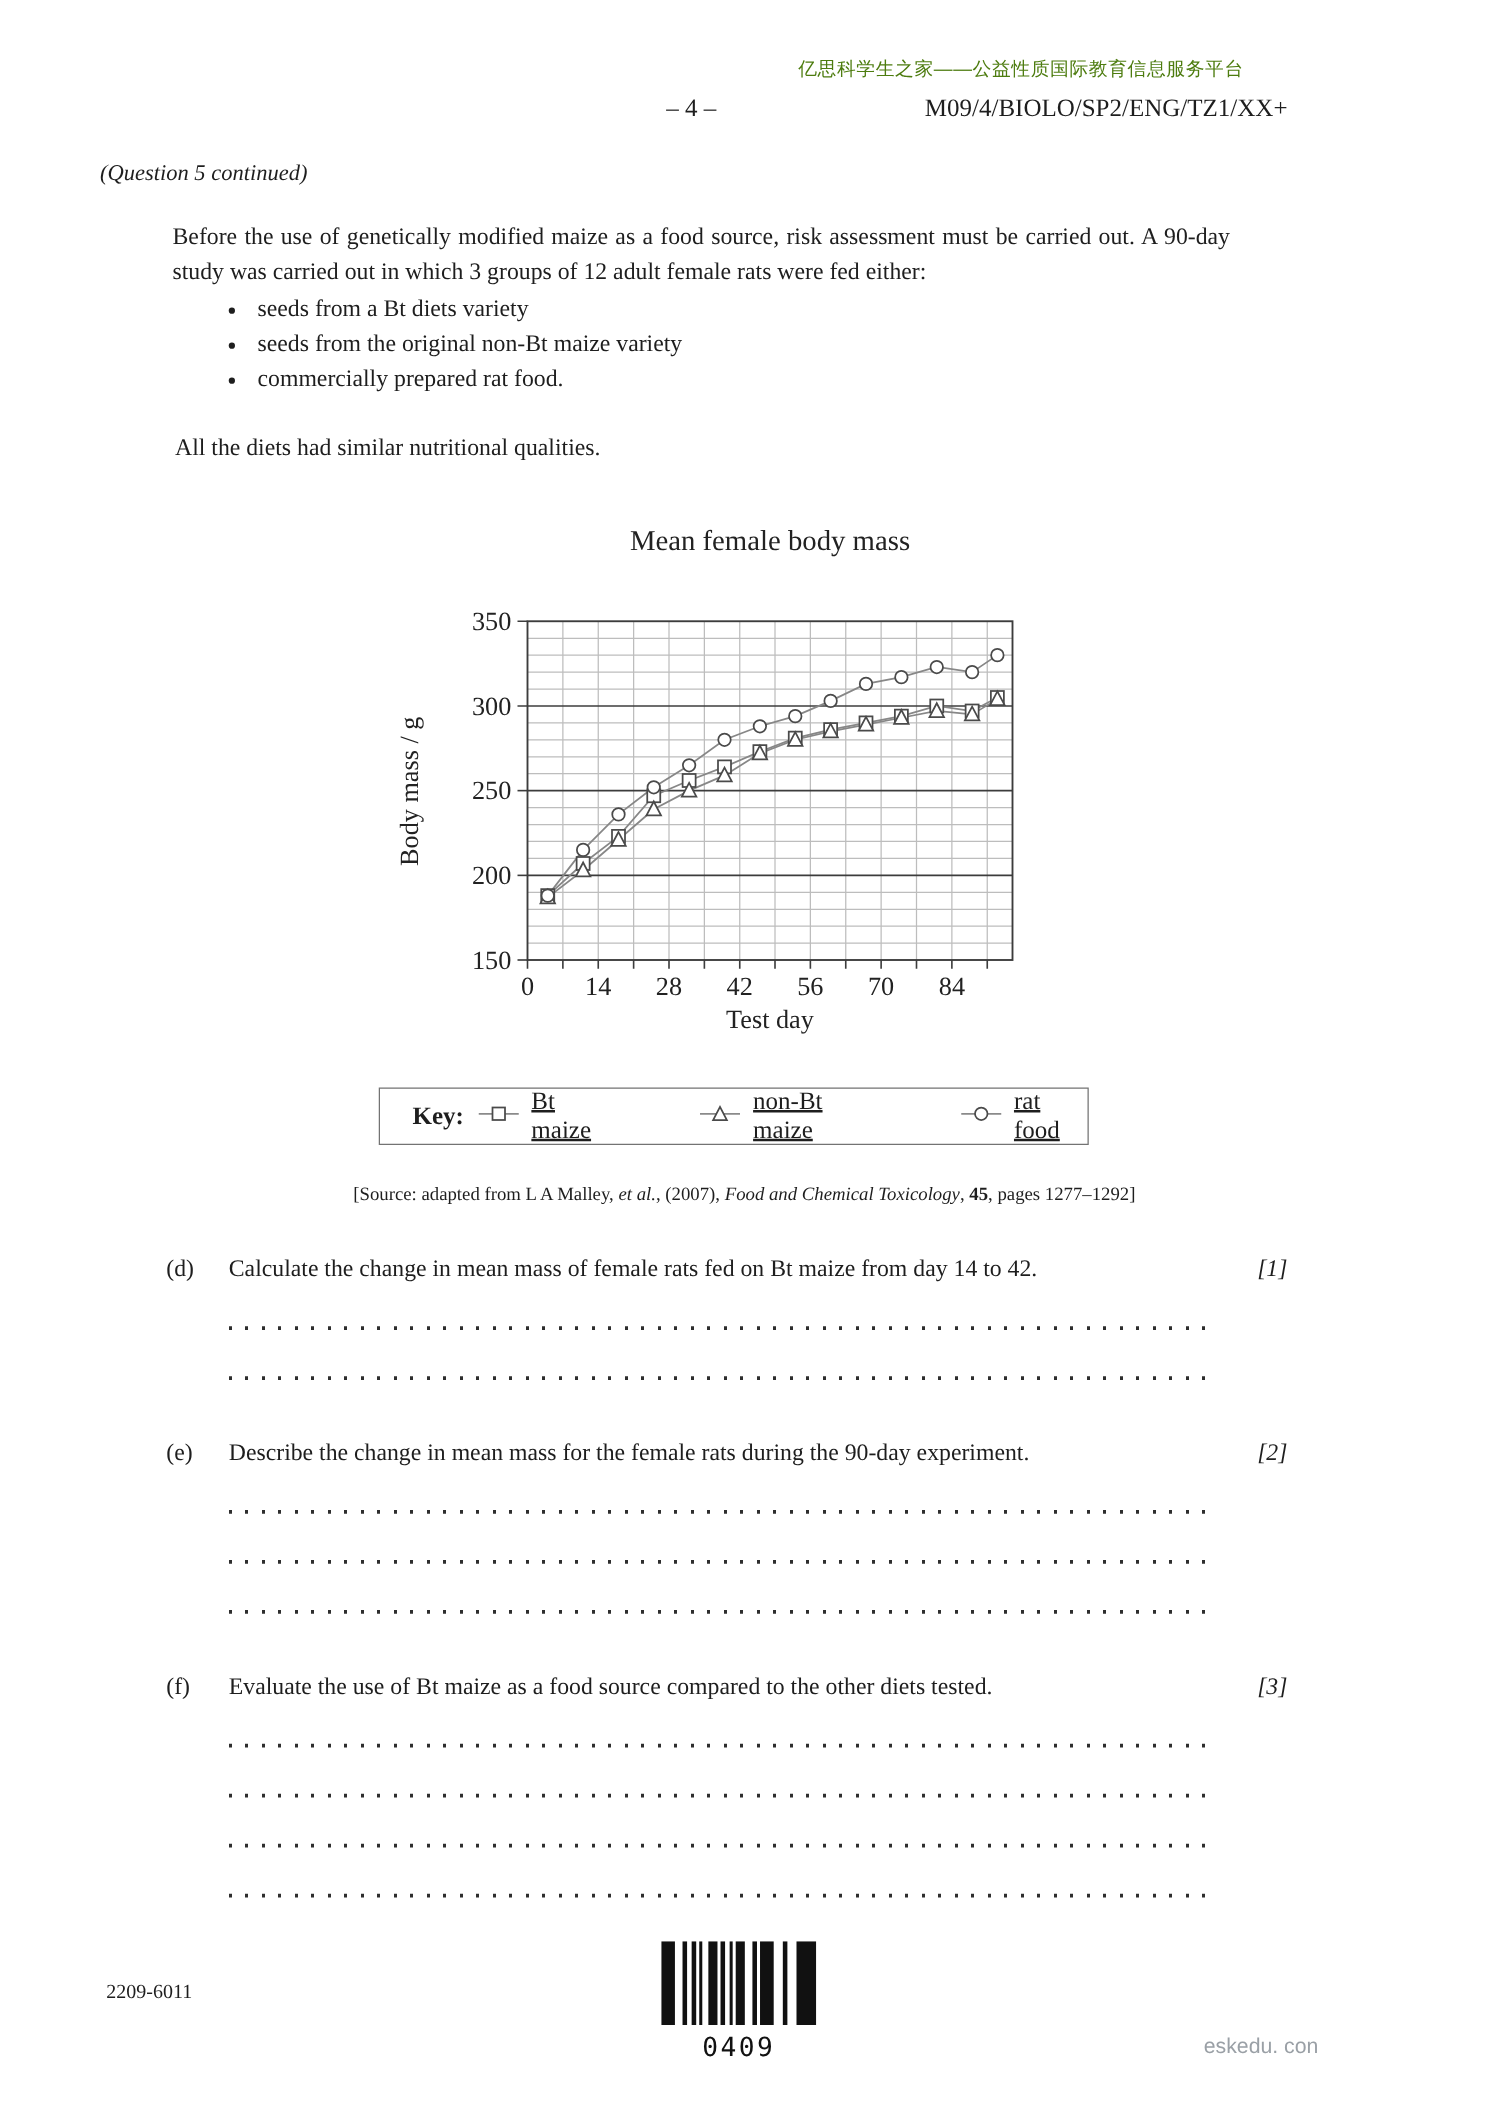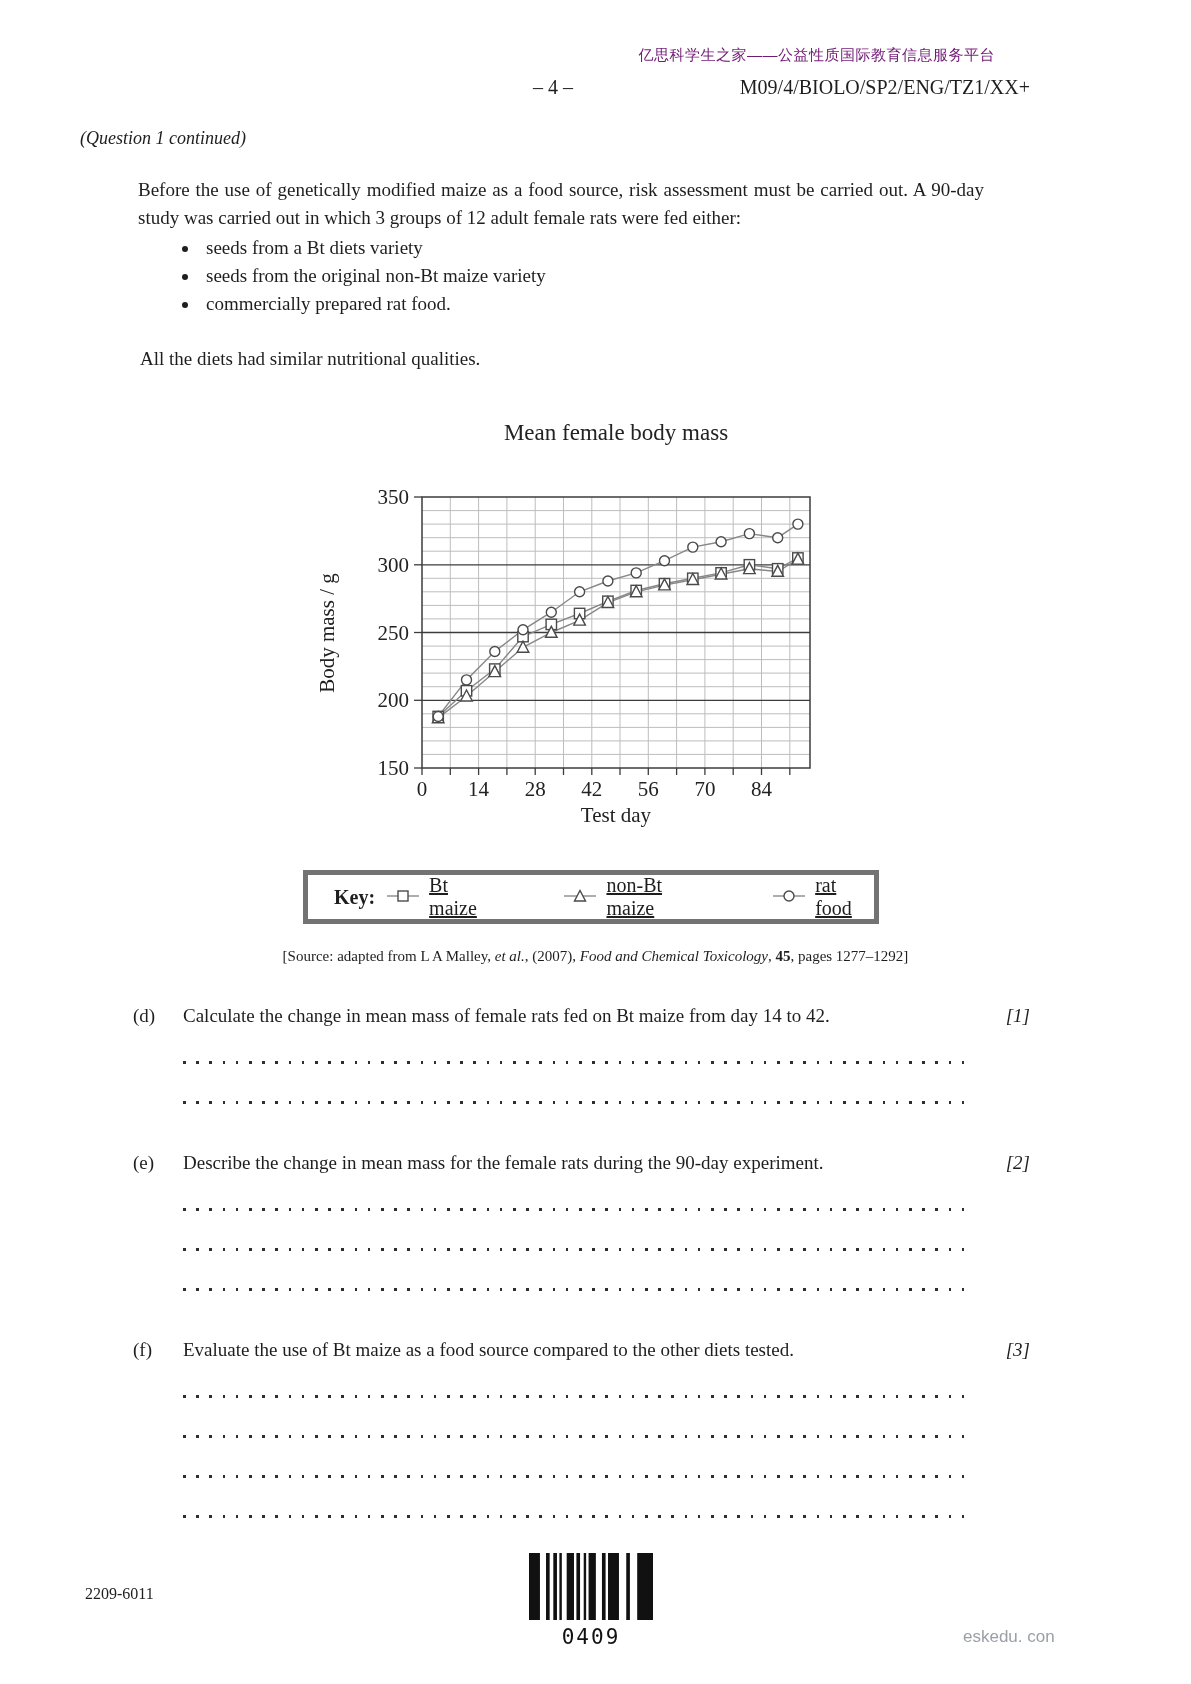--- a/index.html
+++ b/index.html
@@ -2,34 +2,34 @@
 <html><head>
 <meta charset="utf-8">
 <style>
   html,body{margin:0;padding:0;}
   body{
     width:1191px;height:1684px;position:relative;background:#ffffff;
     font-family:"Liberation Serif",serif;color:#1e1e1e;overflow:hidden;
   }
   .abs{position:absolute;}
   
-  .cjk-watermark{right:196px;top:46px;font-family:"Liberation Sans",sans-serif;font-size:15px;color:#701a75;letter-spacing:.5px;}
+  .cjk-watermark{right:196px;top:46px;font-family:"Liberation Sans",sans-serif;font-size:15px;color:#4d7c0f;letter-spacing:.5px;}
   .page-number{left:533px;top:76px;font-size:20px;}
   .exam-code{right:161px;top:76px;font-size:20px;}
   .q-continued{left:80px;top:128px;font-size:18px;font-style:italic;}
   
   .intro{left:138px;top:176px;width:846px;font-size:19px;line-height:28px;}
   .intro p{margin:0;text-align:justify;}
   .intro ul{margin:2px 0 0 0;padding-left:62px;}
   .intro li{line-height:28px;padding-left:6px;}
   .closing{left:140px;top:348px;font-size:19px;}
   
   #chart-svg text{font-family:"Liberation Serif",serif;fill:#222222;}
   
-  .key-box{left:303px;top:870px;width:566px;height:44px;border:5px solid #737373;
+  .key-box{left:303px;top:870px;width:566px;height:44px;border:1px solid #737373;
     display:flex;align-items:center;font-size:20px;}
   .key-label{font-weight:bold;margin-left:26px;}
   .key-item{display:flex;align-items:center;text-decoration:underline;}
   .key-item .mk{margin:0 8px 0 0;display:inline-block;}
   .key-g1{margin-left:10px;}
   .key-g2{margin-left:66px;}
   .key-g3{margin-left:62px;}
   
   .source-line{left:0;right:0;top:948px;text-align:center;font-size:15px;}
   .it{font-style:italic;} .bd{font-weight:bold;}
@@ -48,21 +48,21 @@
   .barcode-wrap{left:529px;top:1553px;width:124px;text-align:center;}
   .barcode-number{font-family:"DejaVu Sans Mono",monospace;font-size:21px;letter-spacing:2px;color:#111;margin-top:1px;}
   .site-watermark{left:963px;top:1627px;font-family:"Liberation Sans",sans-serif;font-size:17px;color:#9aa0a6;}
 </style>
 </head>
 <body>
 
 <div class="abs cjk-watermark">亿思科学生之家——公益性质国际教育信息服务平台</div>
 <div class="abs page-number">– 4 –</div>
 <div class="abs exam-code">M09/4/BIOLO/SP2/ENG/TZ1/XX+</div>
-<div class="abs q-continued">(Question 1 continued)</div>
+<div class="abs q-continued">(Question 5 continued)</div>
 
 <div class="abs intro">
   <p>Before the use of genetically modified maize as a food source, risk assessment must be carried out.  A 90-day study was carried out in which 3 groups of 12 adult female rats were fed either:</p>
   <ul>
     <li>seeds from a Bt diets variety</li>
     <li>seeds from the original non-Bt maize variety</li>
     <li>commercially prepared rat food.</li>
   </ul>
 </div>
 <div class="abs closing">All the diets had similar nutritional qualities.</div>

